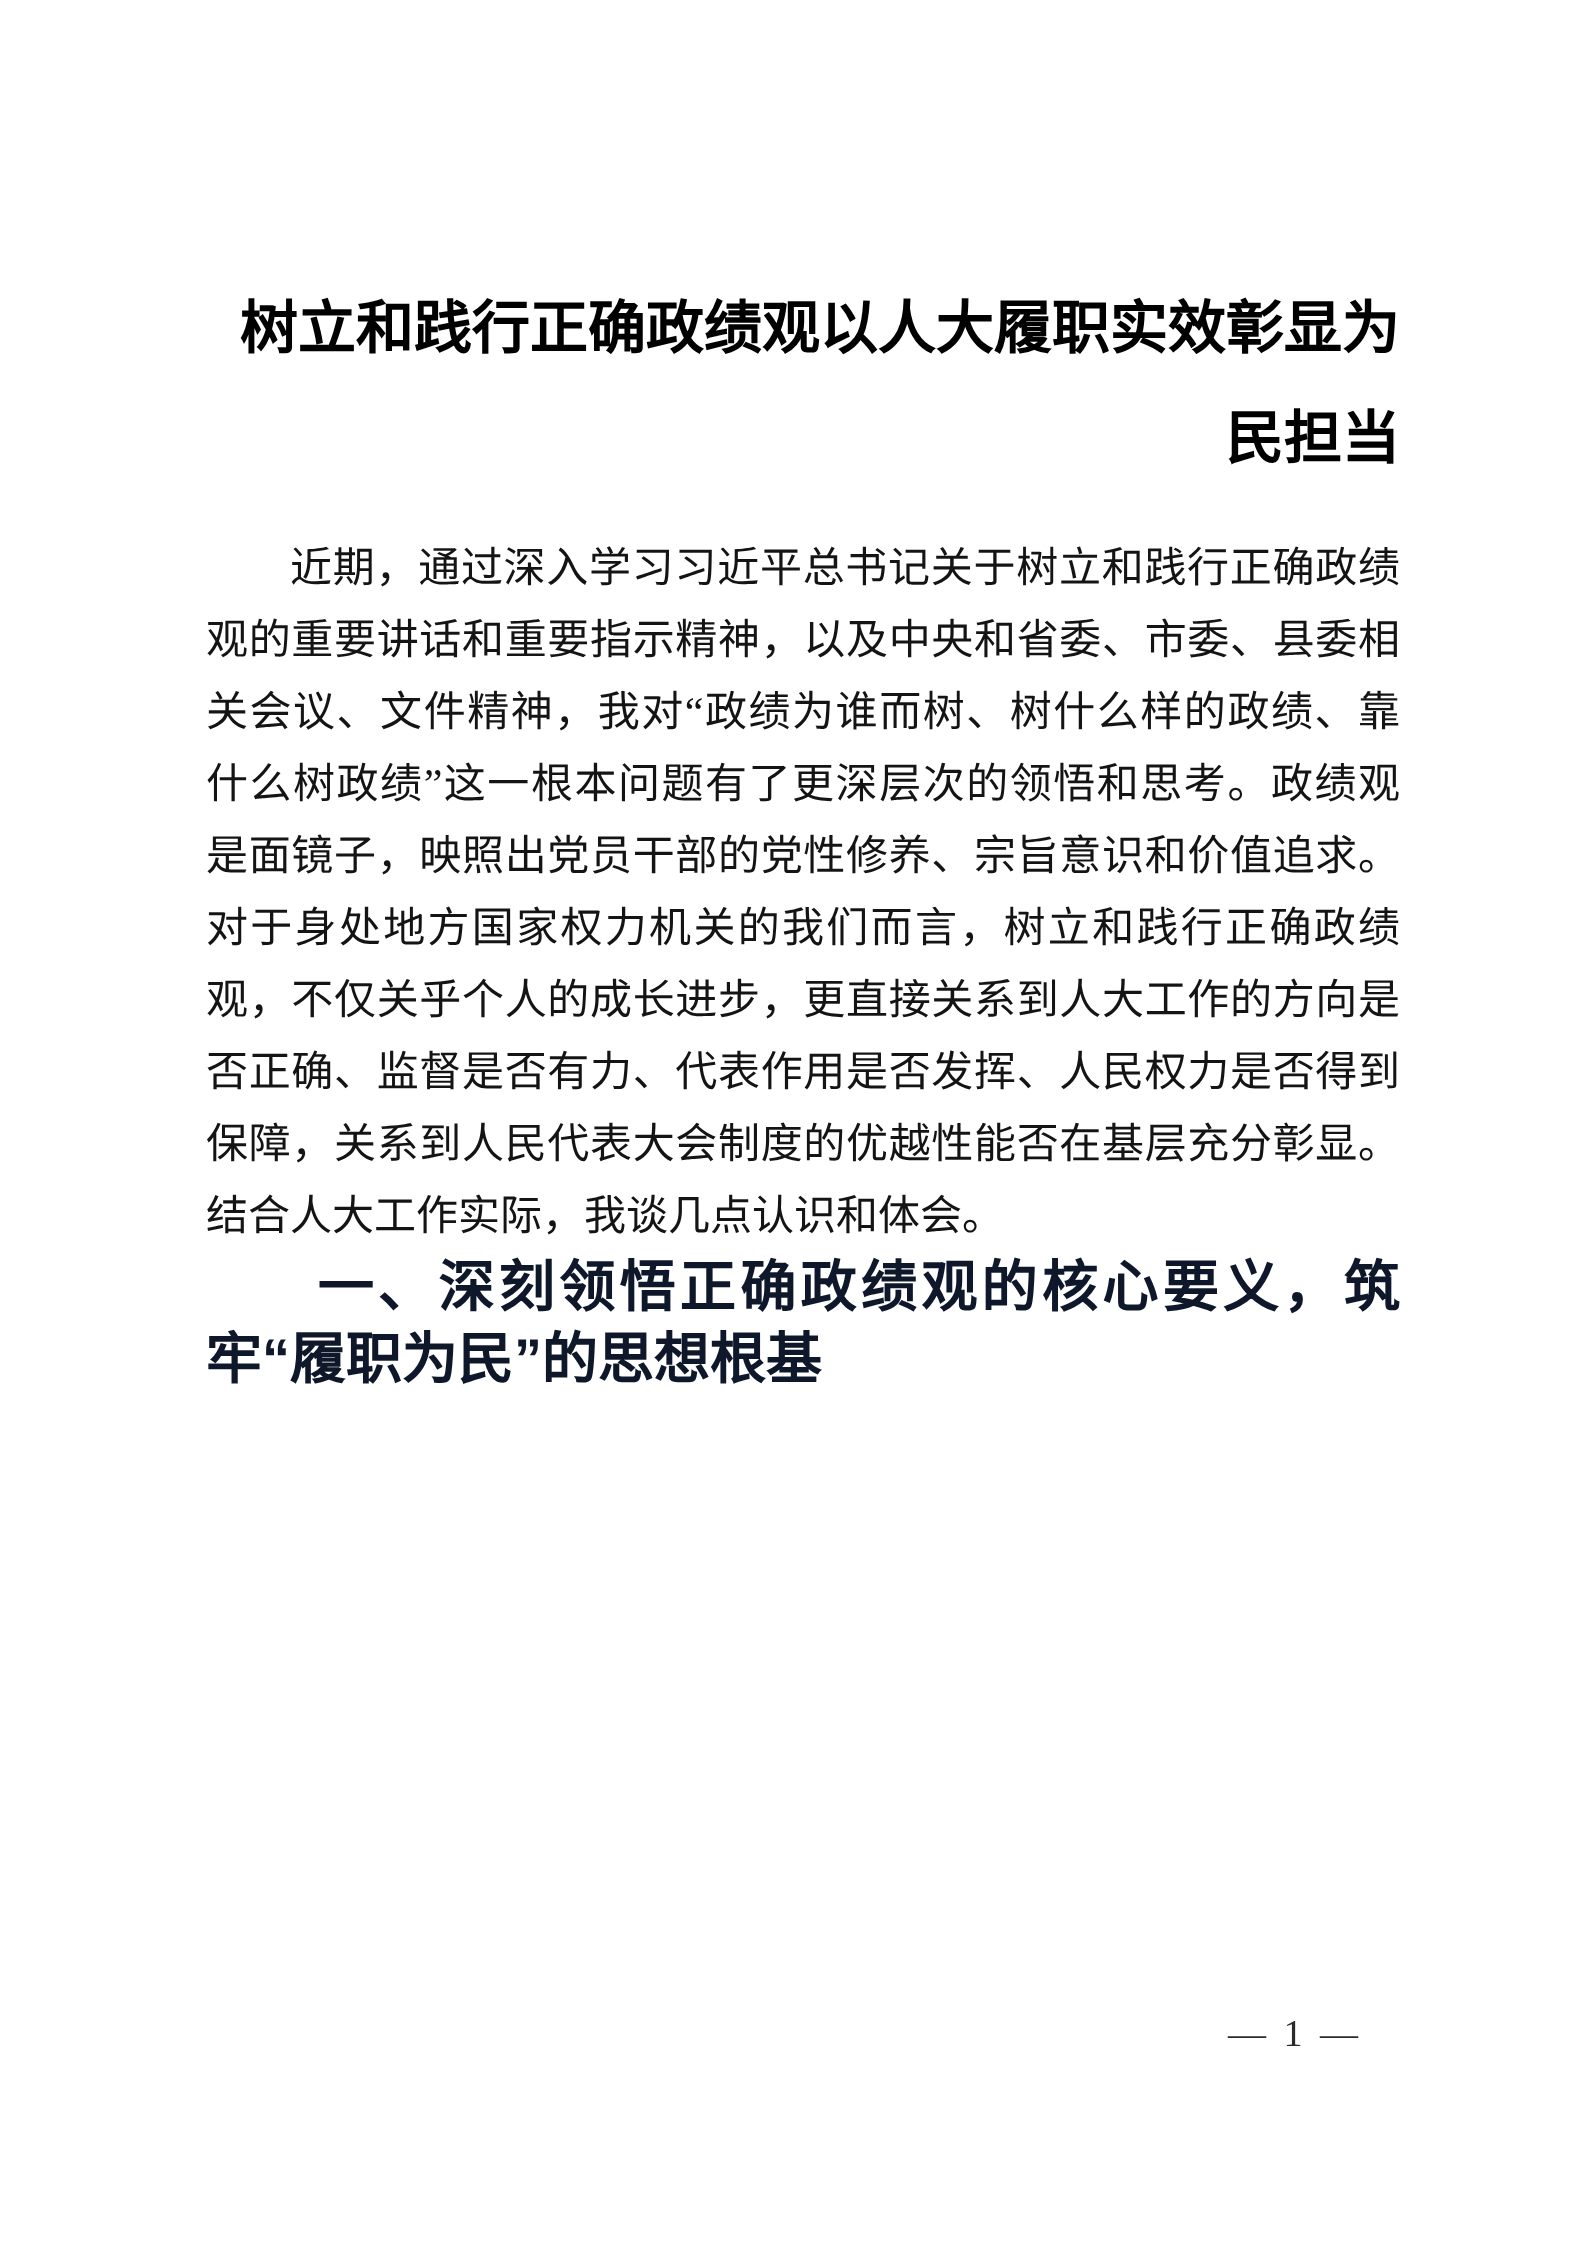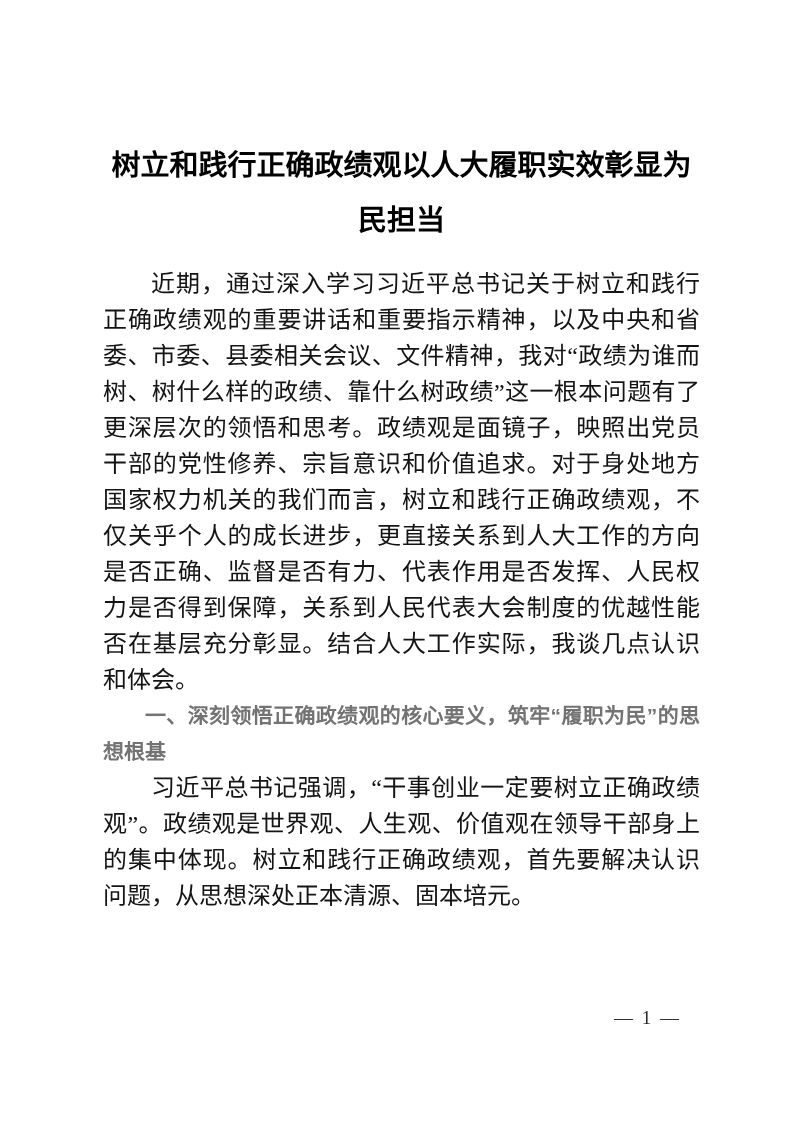--- a/index.html
+++ b/index.html
@@ -21,44 +21,44 @@
     left: 103px;
     right: 93px;
     top: 138px;
   }
   .doc-title {
     margin: 0 0 18px 0;
     font-family: "Liberation Serif", "DejaVu Serif", serif;
     font-size: 29px;
     line-height: 55px;
     font-weight: 600;
-    text-align: center;
+    text-align: right;
     color: #000000;
     word-break: break-all;
   }
   .body-para {
     margin: 0;
     font-family: "Liberation Serif", "DejaVu Serif", serif;
-    font-size: 24px;
+    font-size: 21px;
     line-height: 36px;
     text-align: justify;
     text-indent: 2em;
     color: #141414;
     line-break: strict;
     overflow-wrap: break-word;
   }
   .section-heading {
     margin: 0;
     font-family: "Liberation Sans", "DejaVu Sans", sans-serif;
-    font-size: 21px;
+    font-size: 28px;
     line-height: 36px;
     font-weight: 700;
     text-align: justify;
     text-indent: 2em;
-    color: #737373;
+    color: #0f172a;
     line-break: strict;
   }
   .para-lead-bold {
     font-family: "Liberation Sans", "DejaVu Sans", sans-serif;
     font-weight: 700;
     color: #000000;
   }
   .page-number {
     position: absolute;
     top: 1005px;
@@ -76,19 +76,18 @@
 
 <div class="page">
   <div class="content">
 
     <h1 class="doc-title">树立和践行正确政绩观以人大履职实效彰显为民担当</h1>
 
     <p class="body-para">近期，通过深入学习习近平总书记关于树立和践行正确政绩观的重要讲话和重要指示精神，以及中央和省委、市委、县委相关会议、文件精神，我对“政绩为谁而树、树什么样的政绩、靠什么树政绩”这一根本问题有了更深层次的领悟和思考。政绩观是面镜子，映照出党员干部的党性修养、宗旨意识和价值追求。对于身处地方国家权力机关的我们而言，树立和践行正确政绩观，不仅关乎个人的成长进步，更直接关系到人大工作的方向是否正确、监督是否有力、代表作用是否发挥、人民权力是否得到保障，关系到人民代表大会制度的优越性能否在基层充分彰显。结合人大工作实际，我谈几点认识和体会。</p>
 
     <h2 class="section-heading">一、深刻领悟正确政绩观的核心要义，筑牢“履职为民”的思想根基</h2>
 
-    <p class="body-para">习近平总书记强调，“干事创业一定要树立正确政绩观”。政绩观是世界观、人生观、价值观在领导干部身上的集中体现。树立和践行正确政绩观，首先要解决认识问题，从思想深处正本清源、固本培元。</p>
 
 
   </div>
 
   <div class="page-number">— 1 —</div>
 </div>
 
 </body></html>

